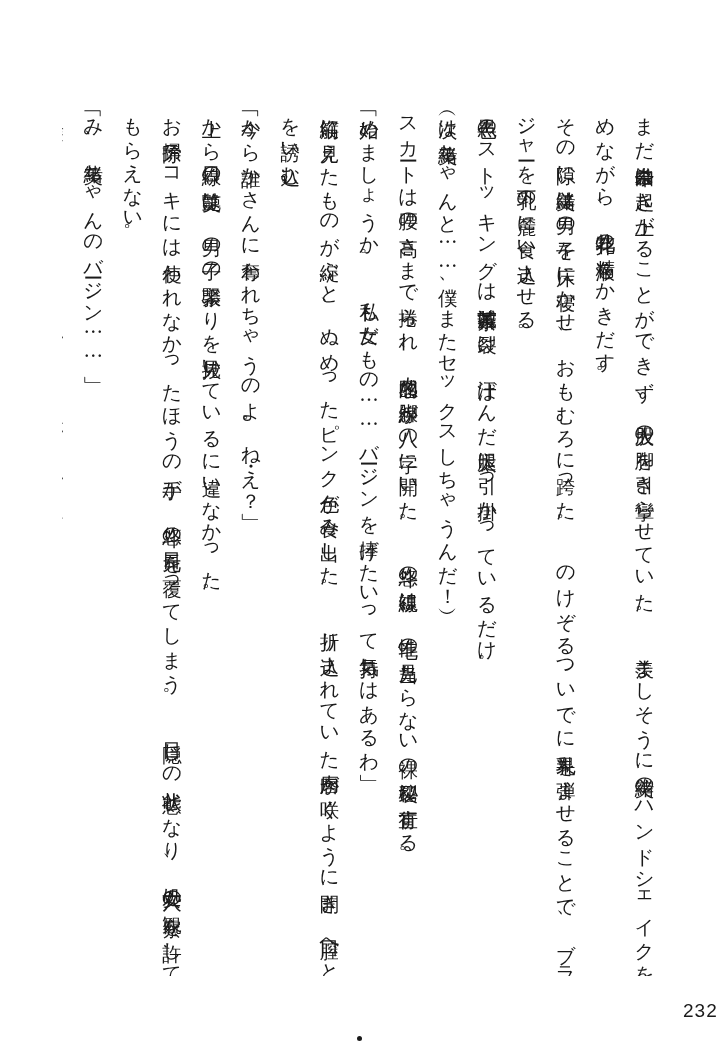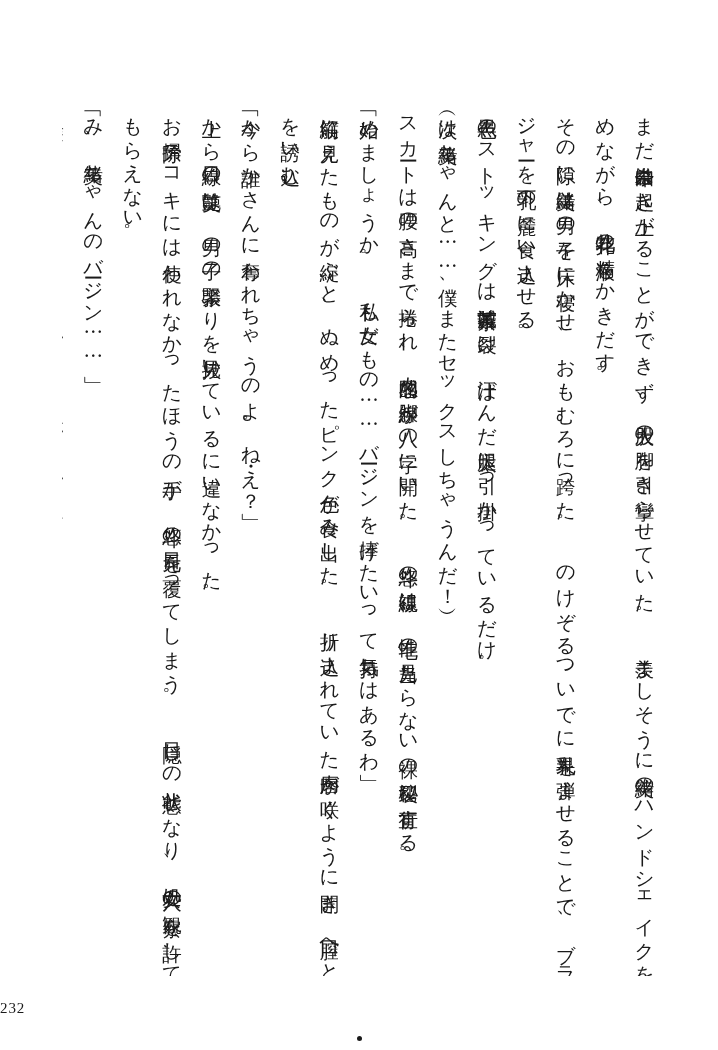--- a/index.html
+++ b/index.html
@@ -49,23 +49,23 @@
   #text-block p.noindent {
     text-indent: 0;
   }
 
   
   #page-number {
     position: absolute;
     left: 0;
     right: 0;
     top: 1000px;
-    text-align: left;
-    font-family: Liberation Serif, serif;
-    font-size: 15px;
+    text-align: right;
+    font-family: Liberation Sans, sans-serif;
+    font-size: 19px;
     letter-spacing: 0.06em;
     color: #1a1a1a;
   }
 
   
   #footer-dot {
     position: absolute;
     left: 50%;
     top: 1036px;
     width: 5px;

